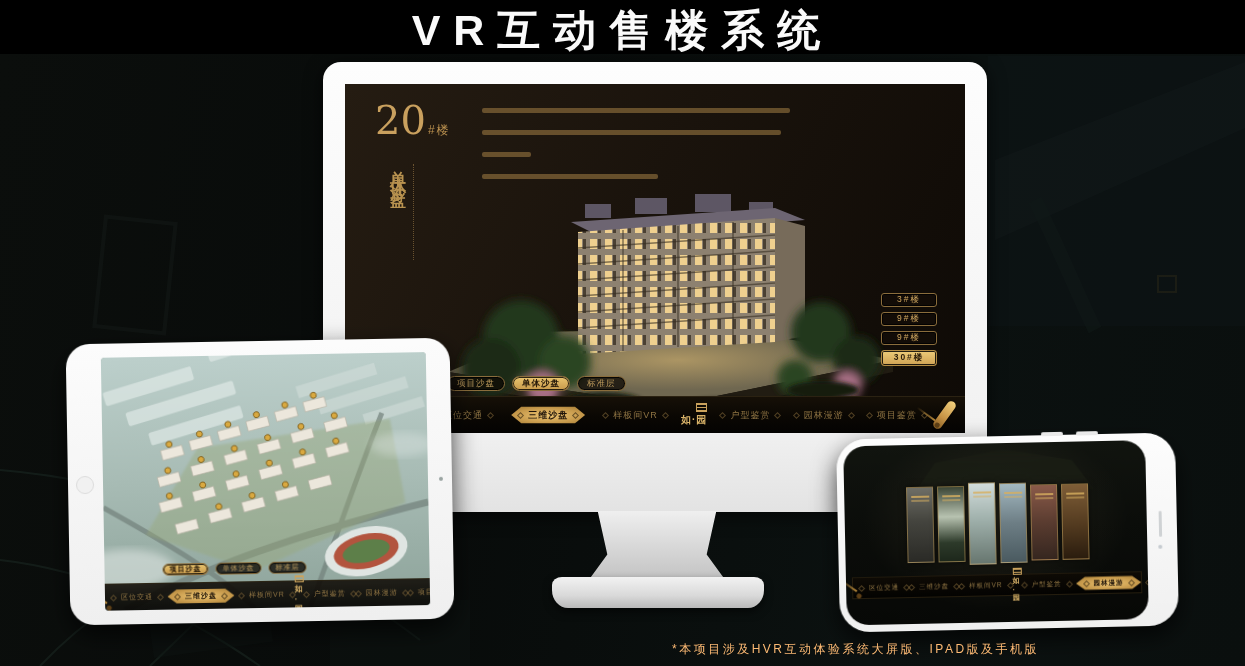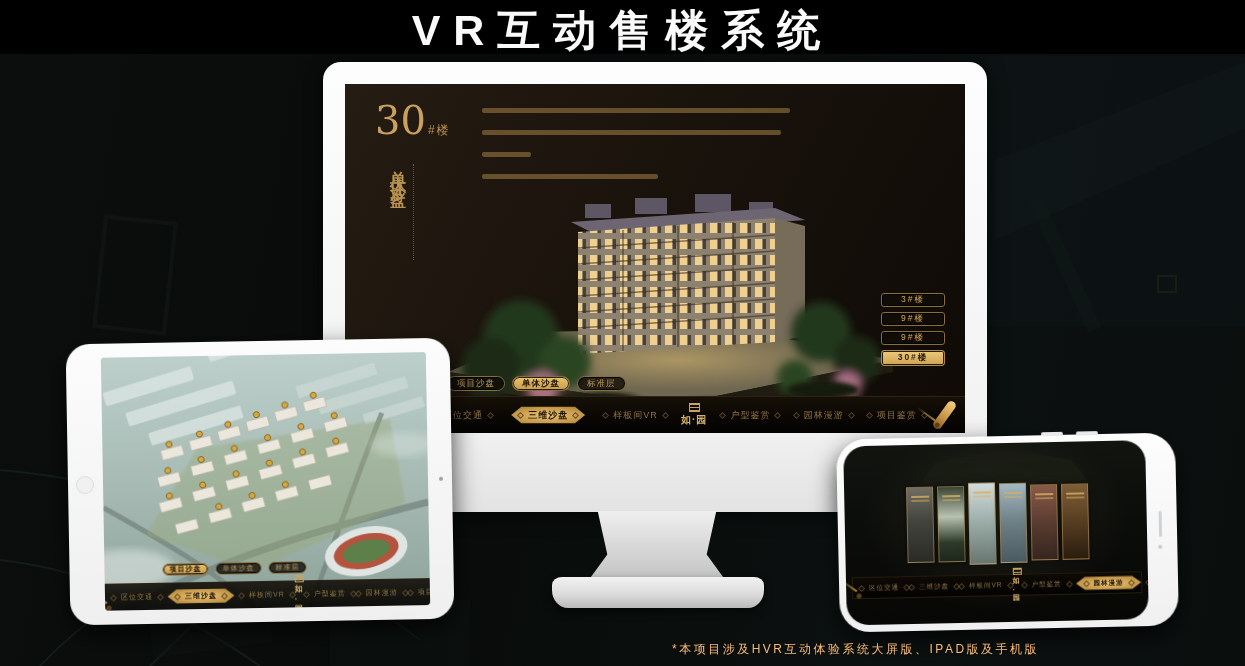--- a/index.html
+++ b/index.html
@@ -39,21 +39,21 @@
     font-weight:600; }
   .m-vdeco { position:absolute; left:68px; top:80px; width:1px; height:96px;
     border-left:1px dotted rgba(168,132,74,.55); }
   .m-par { position:absolute; left:137px; top:24px; width:308px; }
   .m-par .ln { height:5px; margin-bottom:17px; border-radius:2px;
     background:rgba(164,127,70,.55); filter:blur(.4px); }
   .m-par .l1{width:100%} .m-par .l2{width:97%} .m-par .l3{width:16%} .m-par .l4{width:57%}
 
   .floor-btns { position:absolute; left:536px; top:209px; display:flex;
     flex-direction:column; gap:5px; }
-  .floor-btn { width:64px; height:14px; display:flex; align-items:center; justify-content:center;
+  .floor-btn { width:56px; height:14px; display:flex; align-items:center; justify-content:center;
     font-size:8.5px; letter-spacing:2px; color:#cfa65f; background:rgba(18,12,7,.82);
     border:1px solid #8a6d3c; border-radius:3px;
     box-shadow:inset 0 0 0 1px rgba(0,0,0,.85); }
   .floor-btn.sel { background:linear-gradient(180deg,#eccb79,#cfa254); color:#2b1d0b;
     font-weight:700; height:16px; border-color:#b08a43; }
 
   .subtabs { position:absolute; display:flex; gap:7px; }
   .m-subtabs { left:102px; bottom:42px; }
   .pill { height:15px; padding:0 9px; display:flex; align-items:center; font-size:8.5px;
     letter-spacing:1px; color:#bd9b5c; border:1px solid #8a6d3c; border-radius:9px;
@@ -70,21 +70,21 @@
     bottom:26px; left:6px; right:6px; border:1px solid rgba(60,48,24,.5);
     background:linear-gradient(180deg,rgba(14,10,4,.92),rgba(3,2,1,.95)); }
   .nav-item { display:flex; align-items:center; gap:5px; color:#8f7443; letter-spacing:1px;
     white-space:nowrap; }
   .nav-item::before,.nav-item::after { content:''; width:3px; height:3px;
     border:1px solid rgba(150,120,66,.5); transform:rotate(45deg); }
   .nav-item.sel { background:radial-gradient(ellipse at center,#ecc472 0%,#c79a4c 55%,#96702c 100%);
     color:#20150a; font-weight:700; padding:3px 12px;
     clip-path:polygon(6% 50%,18% 6%,82% 6%,94% 50%,82% 94%,18% 94%); }
   .nav-item.sel::before,.nav-item.sel::after { border-color:rgba(40,28,10,.6); }
-  .nav-logo { display:flex; flex-direction:column; align-items:center; gap:1px; }
+  .nav-logo { display:flex; flex-direction:column; align-items:flex-end; gap:1px; }
   .nav-logo .seal { width:11px; height:9px; border:1px solid #caa25c;
     background:repeating-linear-gradient(180deg,#caa25c 0 1px,transparent 1px 3px); }
   .nav-logo .txt { color:#d8b269; font-weight:700; letter-spacing:1px; }
   .bar-lg .nav-logo .txt { font-size:10px; }
   .bar-md .nav-logo .txt { font-size:8px; }
   .bar-sm .nav-logo .txt { font-size:7px; }
   .bar-md .nav-logo .seal,.bar-sm .nav-logo .seal { width:9px; height:7px; }
 
   .scroll-icon { position:relative; width:9px; height:32px; border-radius:5px;
     background:linear-gradient(180deg,#f2d07c 0%,#c59245 60%,#8a5f24 100%);
@@ -173,21 +173,21 @@
       <rect x="1158" y="276" width="18" height="16" fill="none" stroke="#6b5528" stroke-width="2" opacity="0.35"></rect>
     </g>
   </svg>
 
   <h1 class="page-title">VR互动售楼系统</h1>
 
   <div class="monitor">
     <div class="monitor-screen">
 
       <div class="m-heading">
-        <span class="m-num">30</span><span class="m-suffix">#楼</span>
+        <span class="m-num">20</span><span class="m-suffix">#楼</span>
       </div>
       <div class="m-vert">单体沙盘</div>
       <div class="m-vdeco"></div>
 
       <div class="m-par">
         <div class="ln l1"></div>
           <div class="ln l2"></div>
           <div class="ln l3"></div>
           <div class="ln l4"></div>
       </div>

